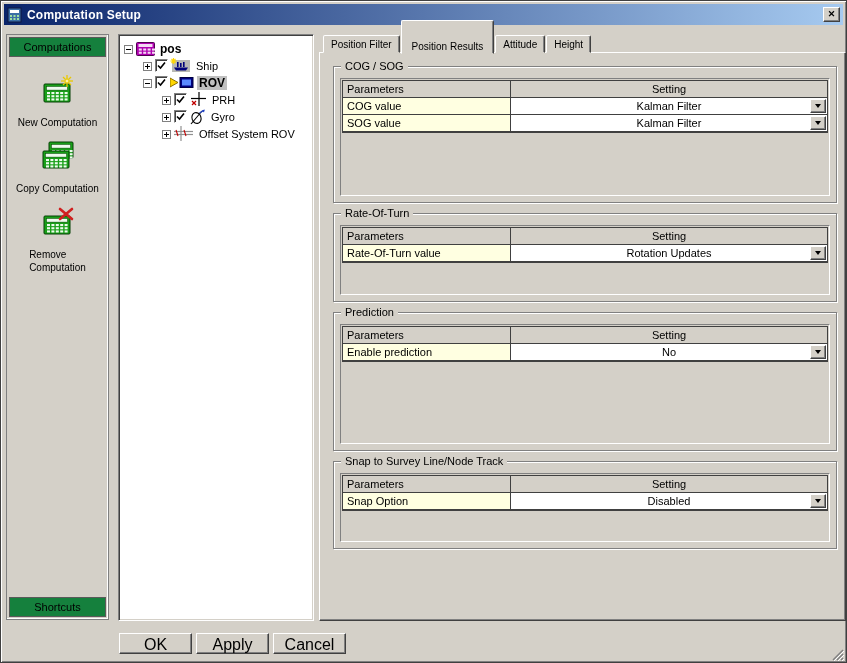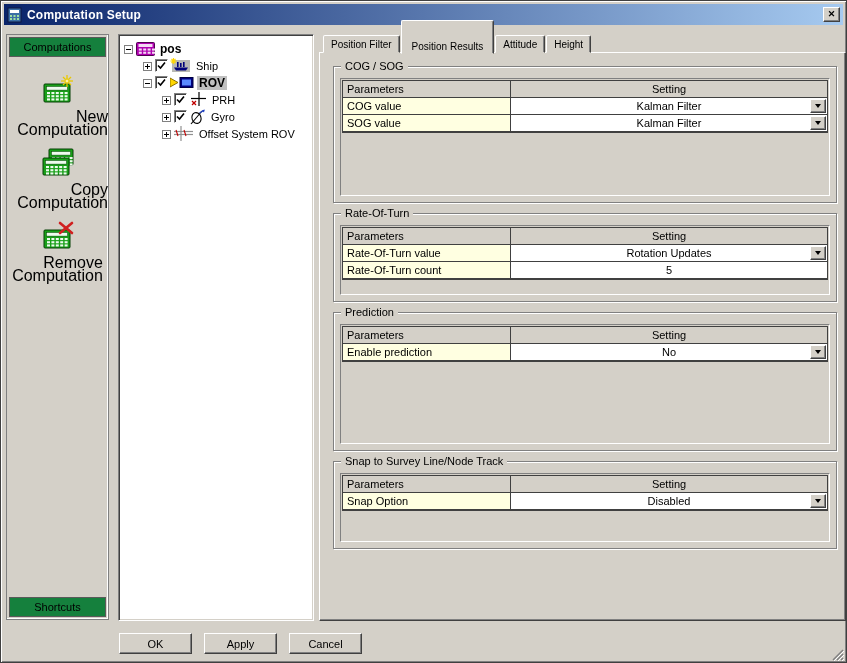--- a/index.html
+++ b/index.html
@@ -16,21 +16,21 @@
     font-size:9px;font-weight:bold;color:#000;padding:0;line-height:1;}
   
   .sidebar{position:absolute;left:5px;top:33px;width:103px;height:586px;background:#d4d0c8;
     border:1px solid #808080;box-shadow:inset -1px -1px 0 #ffffff;}
   .side-header,.side-footer{position:absolute;left:2px;right:2px;height:20px;background:#15803d;
     border:1px solid #5a5a5a;font-size:11px;text-align:center;line-height:18px;color:#000;}
   .side-header{top:2px;}
   .side-footer{bottom:2px;}
   .side-buttons{position:absolute;top:28px;left:0;right:0;}
   .tool-btn{display:flex;flex-direction:column;align-items:center;margin-top:11px;cursor:default;}
-  .tool-btn .lbl{font-size:16px;color:#000;text-align:right;margin-top:3px;white-space:pre-line;line-height:13px;}
+  .tool-btn .lbl{font-size:10px;color:#000;text-align:left;margin-top:9px;white-space:pre-line;line-height:13px;}
   
   .treepanel{position:absolute;left:117px;top:33px;width:196px;height:587px;background:#ffffff;
     border:1px solid;border-color:#808080 #ffffff #ffffff #808080;
     box-shadow:inset 1px 1px 0 #404040, inset -1px -1px 0 #d4d0c8;padding:5px 0 0 2px;overflow:hidden;}
   .tree-row{display:flex;align-items:center;height:17px;font-size:11px;color:#000;white-space:nowrap;}
   .tree-row .exp{width:9px;height:9px;flex:0 0 9px;margin-right:3px;}
   .tree-row .cbx{width:13px;height:13px;flex:0 0 13px;background:#fff;margin-right:2px;
     border:1px solid;border-color:#808080 #ffffff #ffffff #808080;box-shadow:inset 1px 1px 0 #404040;
     display:flex;align-items:center;justify-content:center;}
   .tree-row .ticon{display:inline-flex;align-items:center;margin-right:3px;}
@@ -67,21 +67,21 @@
   .prow.header .pcell.param{background:#d4d0c8;}
   .pcell.setting{flex:1;text-align:center;background:#ffffff;position:relative;}
   .prow.header .pcell.setting{background:#d4d0c8;}
   .combo-btn{position:absolute;top:1px;right:1px;bottom:1px;width:16px;background:#d4d0c8;
     border:1px solid;border-color:#ffffff #404040 #404040 #ffffff;box-shadow:inset -1px -1px 0 #808080;
     display:flex;align-items:center;justify-content:center;}
   .combo-arrow{width:0;height:0;border-left:3px solid transparent;border-right:3px solid transparent;border-top:4px solid #000;}
   
   .footer{position:absolute;left:118px;top:632px;display:flex;}
   .btn{width:73px;height:21px;background:#d4d0c8;border:1px solid;border-color:#ffffff #404040 #404040 #ffffff;
-    box-shadow:inset -1px -1px 0 #808080;font-size:11px;color:#000;text-align:center;line-height:19px;margin-right:12px;}
+    box-shadow:inset -1px -1px 0 #808080;font-size:16px;color:#000;text-align:center;line-height:19px;margin-right:4px;}
   .grip{position:absolute;right:2px;bottom:2px;width:13px;height:13px;}
 </style>
 </head>
 <body>
 
 <div class="window">
 
   <div class="titlebar">
     <span class="titlebar-icon">
       <svg width="16" height="16" viewBox="0 0 16 16">
@@ -381,24 +381,20 @@
               <div class="prow header">
                 <div class="pcell param">Parameters</div>
                 <div class="pcell setting">Setting</div>
               </div>
               <div class="prow">
                 <div class="pcell param">Rate-Of-Turn value</div>
                 <div class="pcell setting"><span>Rotation Updates</span><span class="combo-btn">
                     <span class="combo-arrow"></span>
                   </span></div>
               </div>
-              <div class="prow">
-                <div class="pcell param">Rate-Of-Turn count</div>
-                <div class="pcell setting"><span>5</span></div>
-              </div>
             </div>
           </div>
         </div>
         <div class="group">
           <span class="group-title">Prediction</span>
           <div class="frame">
             <div class="ptable">
               <div class="prow header">
                 <div class="pcell param">Parameters</div>
                 <div class="pcell setting">Setting</div>

